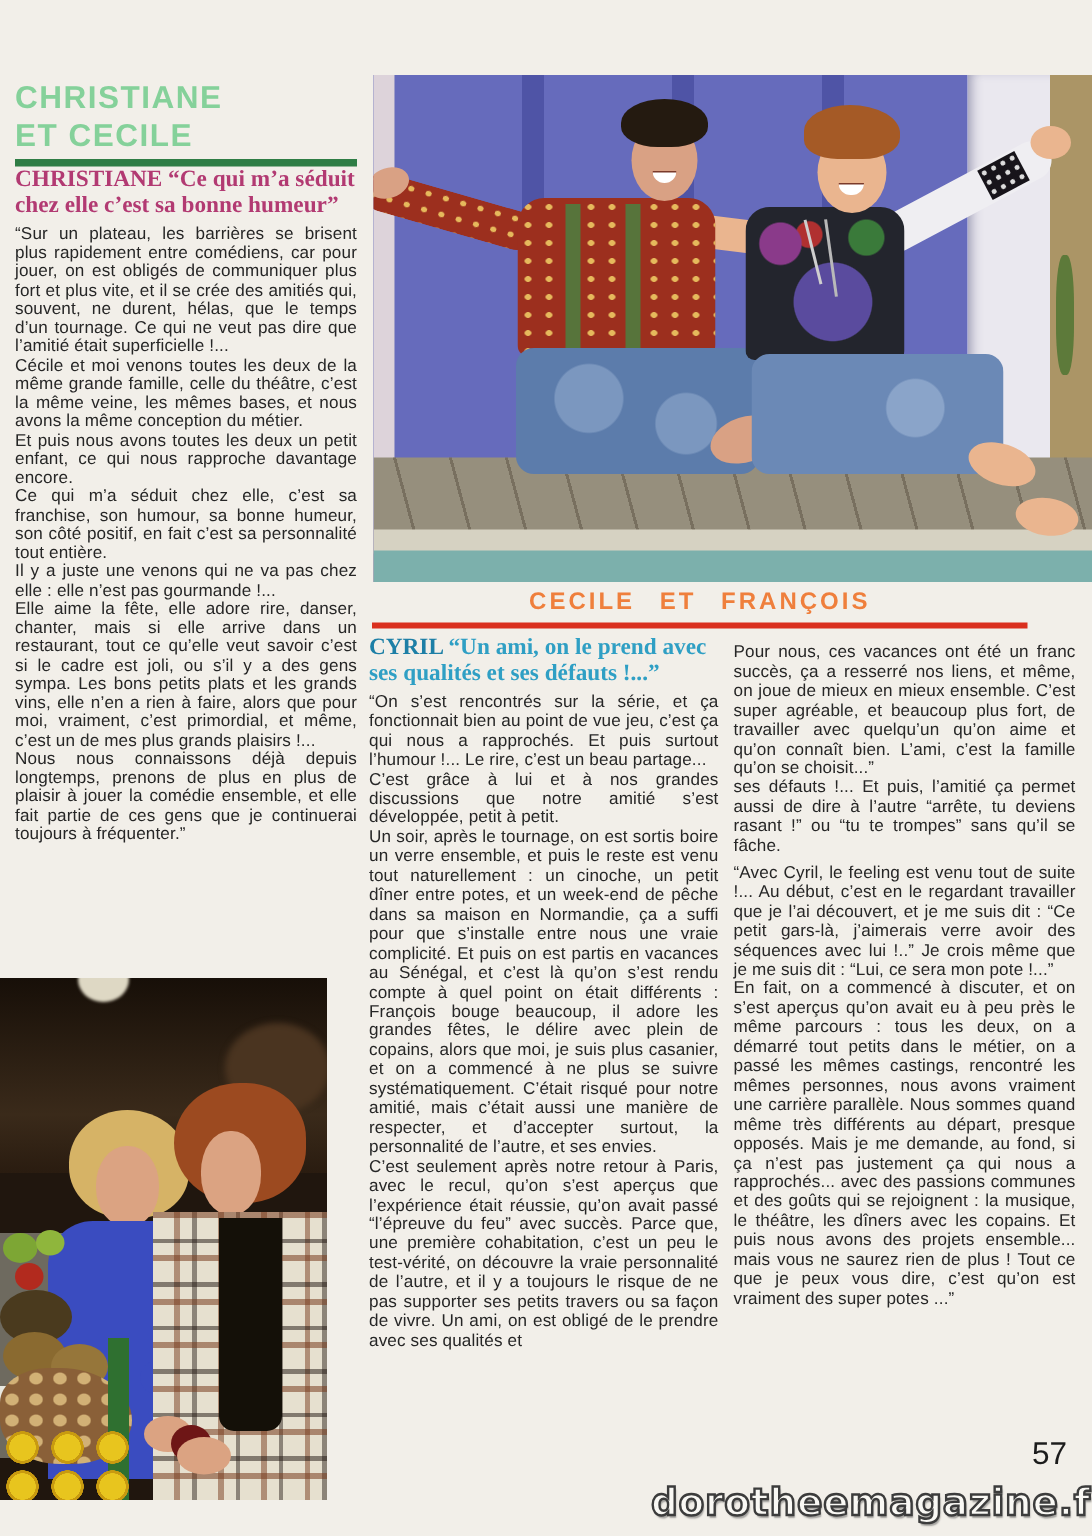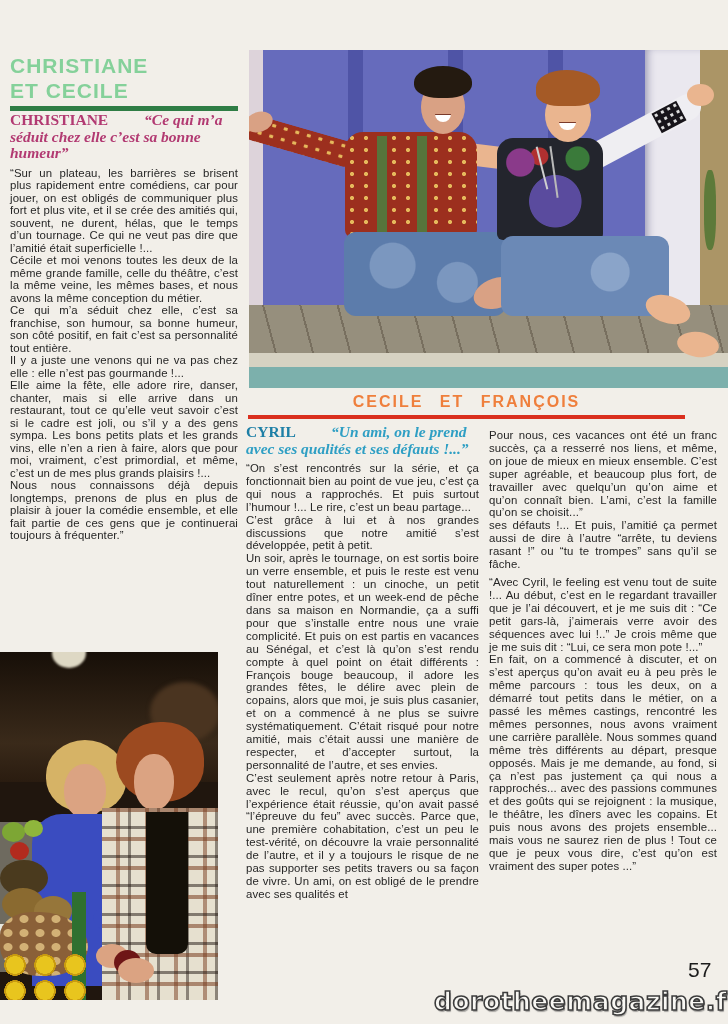--- a/index.html
+++ b/index.html
@@ -23,21 +23,21 @@
   .green-head{
     position:absolute;left:10px;top:53px;width:230px;
     font-weight:bold;font-size:21px;line-height:25px;letter-spacing:1px;
     color:var(--section_title_green);
   }
   .green-rule{position:absolute;left:10px;top:106px;width:228px;height:5px;background:var(--green_rule);}
   .mag-heading{
     margin:0;font-family:"Liberation Serif","DejaVu Serif",serif;
     font-weight:bold;font-size:15.5px;line-height:16.5px;
   }
-  .mag-heading .quote{font-style:italic;margin-left:32px;}
+  .mag-heading .quote{}
   .magenta,.magenta .quote{color:var(--magenta_heading);}
   .blue .speaker{color:var(--blue_heading);}
   .blue .quote{color:var(--blue_quote);}
   
   .col{position:absolute;color:var(--body_text);}
   .left-col{left:10px;top:112px;width:228px;}
   .mid-col{left:246px;top:424px;width:233px;}
   .right-col{left:489px;top:424px;width:228px;}
   .body-text{margin-top:5px;}
   .body-text p{
@@ -162,20 +162,21 @@
   <div class="green-rule"></div>
 
   <div class="col left-col">
     <h3 class="mag-heading magenta">
       <span class="speaker">CHRISTIANE</span>
       <span class="quote">“Ce qui m’a séduit chez elle c’est sa bonne humeur”</span>
     </h3>
     <div class="body-text">
         <p>“Sur un plateau, les barrières se brisent plus rapidement entre comédiens, car pour jouer, on est obligés de communiquer plus fort et plus vite, et il se crée des amitiés qui, souvent, ne durent, hélas, que le temps d’un tournage. Ce qui ne veut pas dire que l’amitié était superficielle !...</p>
         <p>Cécile et moi venons toutes les deux de la même grande famille, celle du théâtre, c’est la même veine, les mêmes bases, et nous avons la même conception du métier.</p>
+        <p>Et puis nous avons toutes les deux un petit enfant, ce qui nous rapproche davantage encore.</p>
         <p>Ce qui m’a séduit chez elle, c’est sa franchise, son humour, sa bonne humeur, son côté positif, en fait c’est sa personnalité tout entière.</p>
         <p>Il y a juste une venons qui ne va pas chez elle : elle n’est pas gourmande !...</p>
         <p>Elle aime la fête, elle adore rire, danser, chanter, mais si elle arrive dans un restaurant, tout ce qu’elle veut savoir c’est si le cadre est joli, ou s’il y a des gens sympa. Les bons petits plats et les grands vins, elle n’en a rien à faire, alors que pour moi, vraiment, c’est primordial, et même, c’est un de mes plus grands plaisirs !...</p>
         <p>Nous nous connaissons déjà depuis longtemps, prenons de plus en plus de plaisir à jouer la comédie ensemble, et elle fait partie de ces gens que je continuerai toujours à fréquenter.”</p>
       </div>
   </div>
 
   <div class="photo1">
     <div class="p1-curtain"></div>
     <div class="p1-strip"></div>

